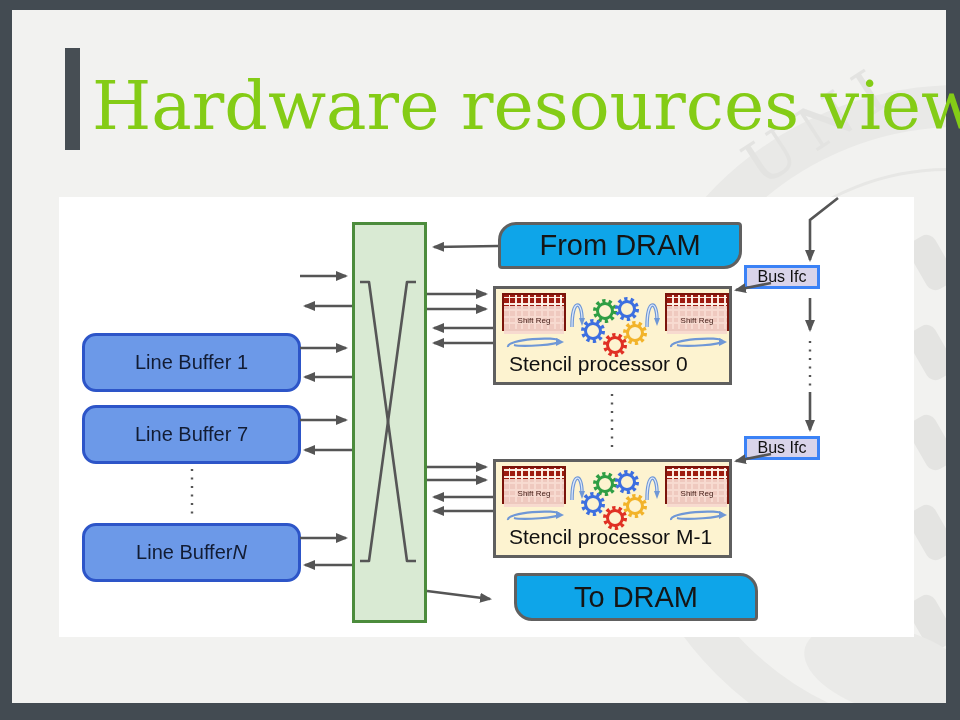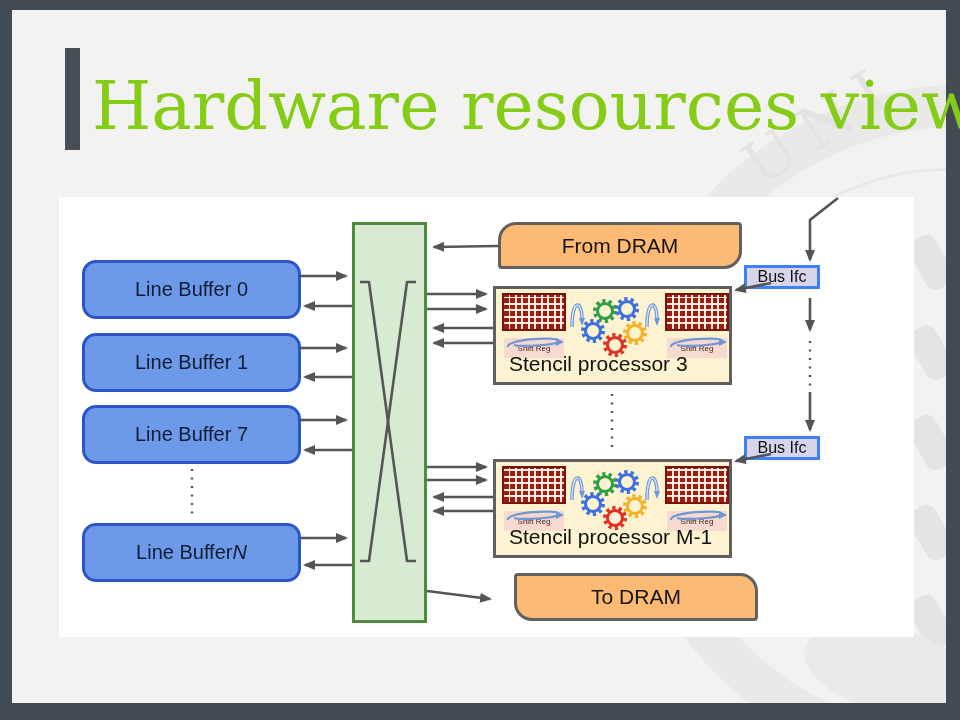--- a/index.html
+++ b/index.html
@@ -25,33 +25,33 @@
               color:#84cc16;white-space:nowrap;line-height:1.0;}
   
   #diagram-bg{left:59px;top:197px;width:855px;height:440px;background:#ffffff;z-index:4;}
   
   .lb{left:82px;width:219px;height:59px;background:#6c99e8;border:3px solid #2d55c8;border-radius:14px;
       box-sizing:border-box;display:flex;align-items:center;justify-content:center;z-index:6;
       font-size:20px;color:#121c33;}
   .lb i{font-style:italic;}
   #crossbar{left:352px;top:222px;width:75px;height:401px;background:#d9ead3;border:3px solid #4c8c3c;
             box-sizing:border-box;z-index:6;}
-  .dram{left:498px;width:244px;height:48px;background:#fdba74;border:3px solid #606060;box-sizing:border-box;
-        display:flex;align-items:center;justify-content:center;font-size:21px;color:#151515;z-index:6;}
+  .dram{left:498px;width:244px;height:48px;background:#0ea5e9;border:3px solid #606060;box-sizing:border-box;
+        display:flex;align-items:center;justify-content:center;font-size:29px;color:#151515;z-index:6;}
   #from-dram{top:222px;border-radius:18px 4px 18px 4px;height:47px;}
   #to-dram{top:573px;border-radius:4px 18px 4px 18px;margin-left:16px;}
   .stencil{left:493px;width:239px;height:99px;background:#fdf3d0;border:3px solid #5f5f5f;
            box-sizing:border-box;z-index:6;}
   .stencil-label{position:absolute;left:13px;top:63px;font-size:21px;color:#111;white-space:nowrap;}
   .sreg{position:absolute;top:4px;width:64px;height:38px;background-color:#9e1c10;
         border:2px solid #7a140b;box-sizing:border-box;
         background-image:repeating-linear-gradient(90deg,transparent 0 4.5px,rgba(255,246,235,.95) 4.5px 6.5px),
                          repeating-linear-gradient(0deg,transparent 0 4.5px,rgba(255,246,235,.95) 4.5px 6.5px);}
-  .sreg-band{position:absolute;left:0;top:11px;width:100%;height:20px;background:rgba(246,216,206,.92);
-             display:flex;align-items:center;justify-content:center;margin-top:32px;}
+  .sreg-band{position:absolute;left:0;top:11px;width:100%;height:28px;background:rgba(246,216,206,.92);
+             display:flex;align-items:center;justify-content:center;}
   .sreg-band span{font-size:8px;color:#46221c;white-space:nowrap;}
   .vloop{position:absolute;top:5px;}
   .hloop{position:absolute;top:46px;}
   .gears{position:absolute;left:80px;top:2px;}
   .bus{left:744px;width:76px;height:24px;background:#d9d4ea;border:3px solid #3b82f6;box-sizing:border-box;
        display:flex;align-items:center;justify-content:center;font-size:16px;color:#101010;z-index:6;}
   #arrow-layer{left:0;top:0;z-index:8;pointer-events:none;}
 </style>
 </head>
 <body>
@@ -67,24 +67,20 @@
     <div class="wm-blob" style="top:495px"></div>
     <div class="wm-blob" style="top:585px"></div>
     <div class="wm-ellipse"></div>
   </div>
 
   <div id="title-bar" class="abs"></div>
   <div id="page-title" class="abs">Hardware resources view</div>
 
   <div id="diagram-bg" class="abs"></div>
 
-  <div class="abs lb" style="top:260px">
-    <span>Line Buffer 0</span>
-      <i></i>
-  </div>
   <div class="abs lb" style="top:333px">
     <span>Line Buffer 1</span>
       <i></i>
   </div>
   <div class="abs lb" style="top:405px">
     <span>Line Buffer 7</span>
       <i></i>
   </div>
   <div class="abs lb" style="top:523px">
     <span>Line Buffer </span>
@@ -136,21 +132,21 @@
         <circle cx="51" cy="18" r="7.5" stroke="#3d6fe0" stroke-width="3"></circle>
         <circle cx="51" cy="18" r="10" stroke="#3d6fe0" stroke-width="4" stroke-dasharray="3.2 3.1"></circle>
         <circle cx="17" cy="40" r="7.5" stroke="#3d6fe0" stroke-width="3"></circle>
         <circle cx="17" cy="40" r="10" stroke="#3d6fe0" stroke-width="4" stroke-dasharray="3.2 3.1"></circle>
         <circle cx="59" cy="42" r="7.5" stroke="#f2b32a" stroke-width="3"></circle>
         <circle cx="59" cy="42" r="10" stroke="#f2b32a" stroke-width="4" stroke-dasharray="3.2 3.1"></circle>
         <circle cx="39" cy="54" r="7.5" stroke="#e03024" stroke-width="3"></circle>
         <circle cx="39" cy="54" r="10" stroke="#e03024" stroke-width="4" stroke-dasharray="3.2 3.1"></circle>
       </g>
     </svg>
-    <div class="stencil-label">Stencil processor 3</div>
+    <div class="stencil-label">Stencil processor 0</div>
   </div>
 
   <div class="abs stencil" style="top:459px">
     <div class="sreg" style="left:6px">
       <div class="sreg-band">
         <span>Shift Reg</span>
       </div>
     </div>
     <div class="sreg" style="left:169px">
       <div class="sreg-band">

